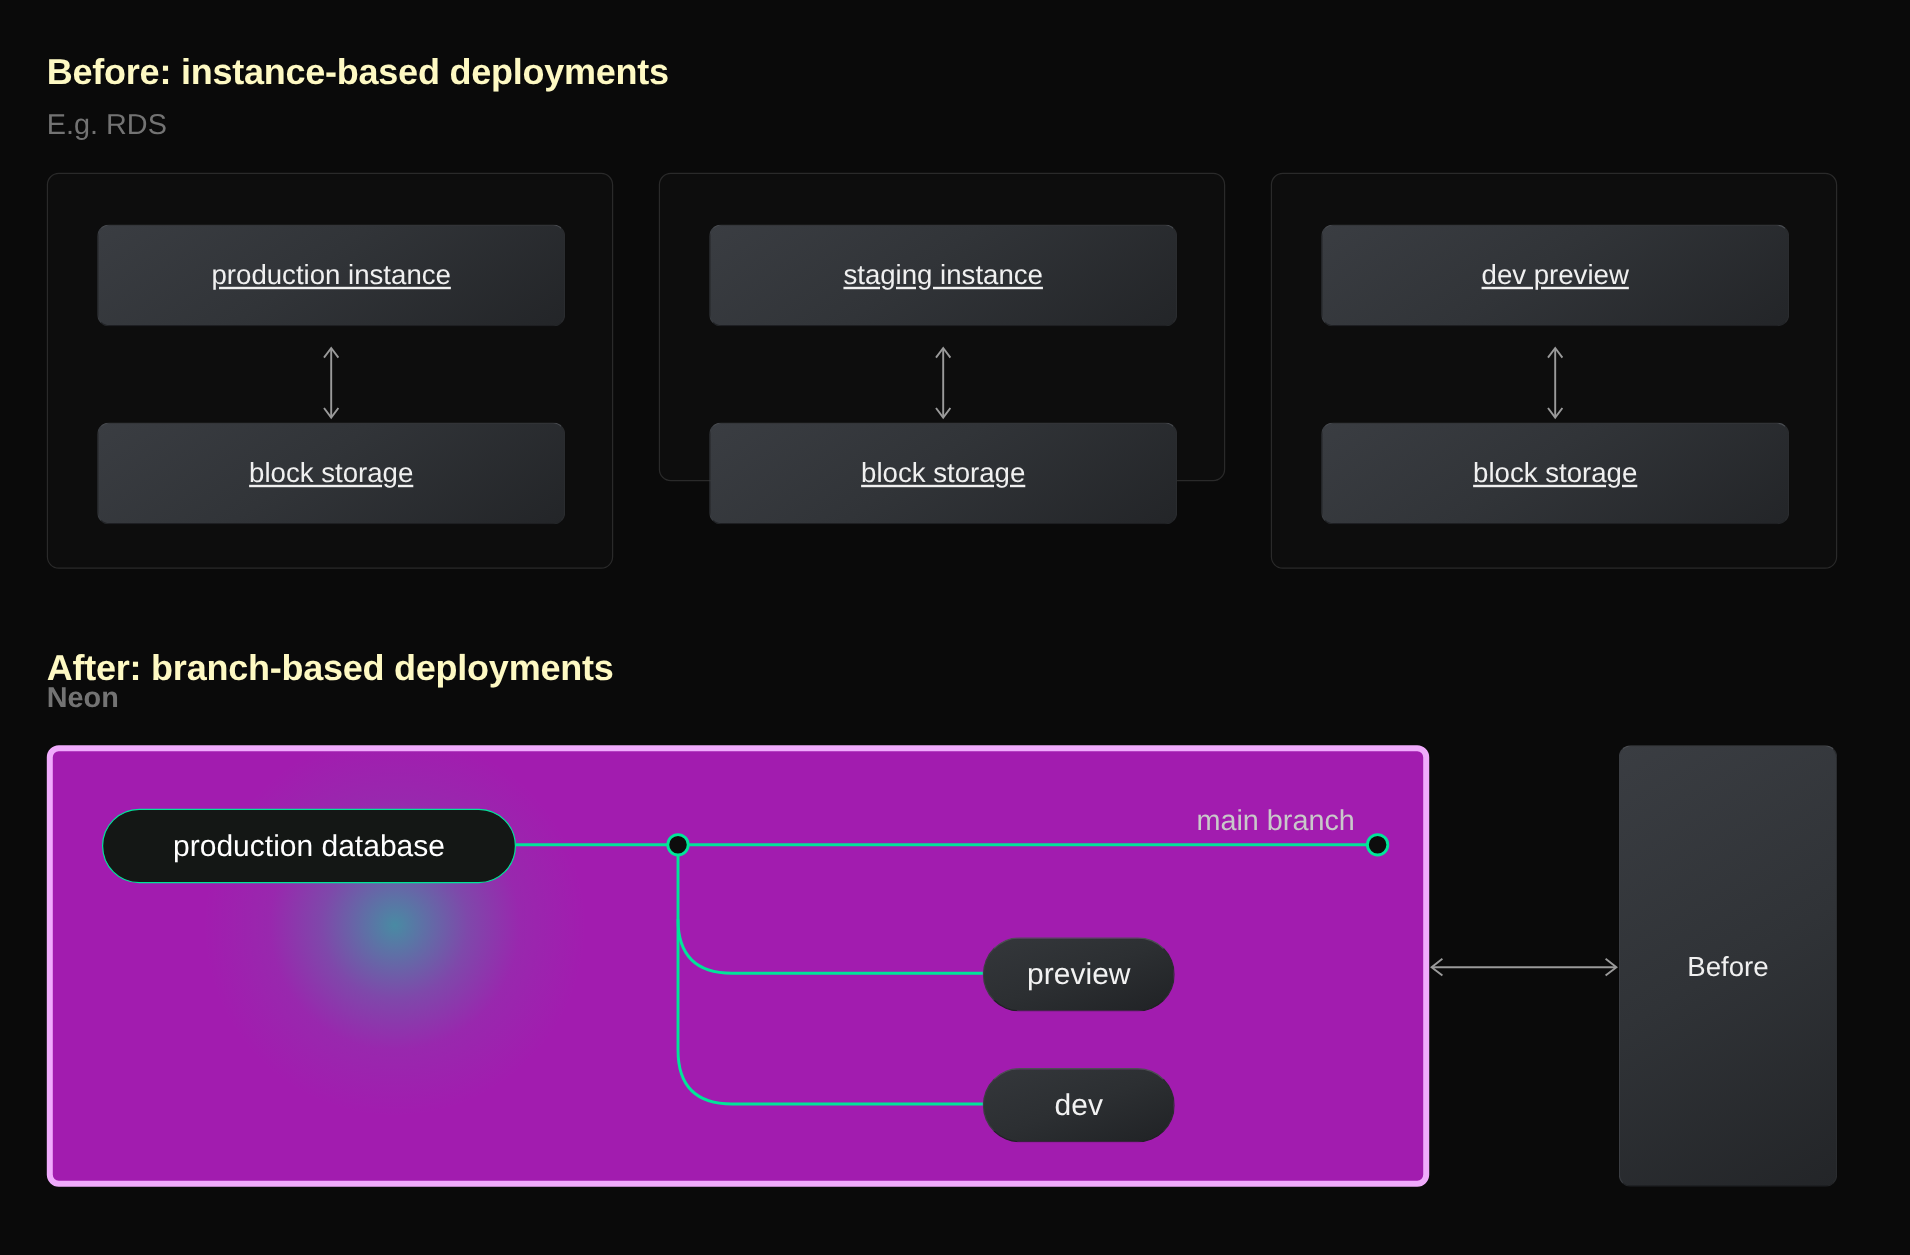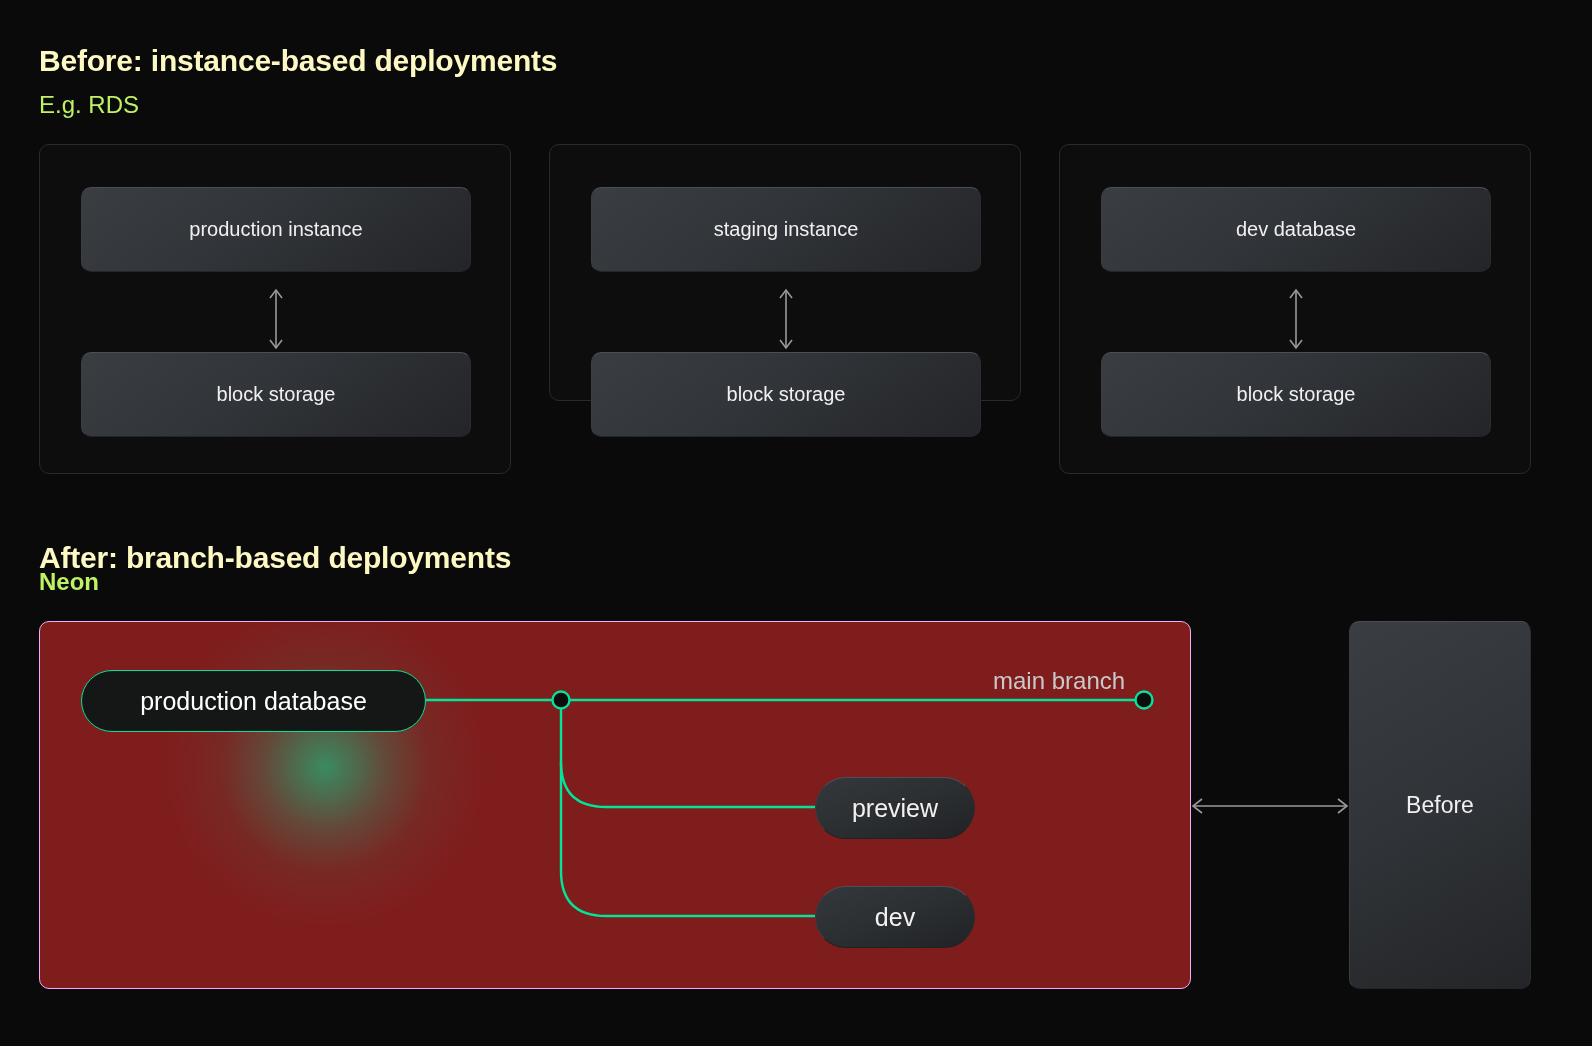--- a/index.html
+++ b/index.html
@@ -24,21 +24,21 @@
     font-size: 30px;
     font-weight: 700;
     letter-spacing: -0.2px;
     color: #fef9c3;
     white-space: nowrap;
   }
   .section-sub {
     position: absolute;
     font-size: 24px;
     font-weight: 400;
-    color: #bef264;
+    color: #737373;
     white-space: nowrap;
   }
 
   
   .panel {
     position: absolute;
     box-sizing: border-box;
     background: #0d0d0d;
     border: 1px solid #2a2a2a;
     border-radius: 10px;
@@ -48,37 +48,38 @@
     box-sizing: border-box;
     border-radius: 10px;
     background: linear-gradient(145deg, #3a3d42 0%, #313438 45%, #232528 100%);
     border-top: 1px solid #4a4d52;
     border-left: 1px solid #3a3d42;
     border-right: 1px solid #2a2c2f;
     border-bottom: 1px solid #232528;
     display: flex;
     align-items: center;
     justify-content: center;
-    font-size: 20px;
+    font-size: 23px;
     color: #f0f0f0;
     white-space: nowrap;
+    text-decoration: underline;
   }
 
   
   .v-arrow {
     position: absolute;
     width: 24px;
   }
 
   
   .after-panel {
     position: absolute;
     box-sizing: border-box;
-    background: #7f1d1d;
-    border: 1px solid #f0abfc;
+    background: #a21caf;
+    border: 5px solid #f0abfc;
     border-radius: 10px;
     overflow: hidden;
   }
   .glow {
     position: absolute;
     border-radius: 50%;
     background: radial-gradient(circle closest-side,
                 rgba(0,229,153,0.55) 0%,
                 rgba(0,229,153,0.22) 38%,
                 rgba(0,229,153,0.06) 65%,
@@ -159,21 +160,21 @@
   <div class="inner-box" style="left:41px; top:42px; width:390px; height:85px;">staging instance</div>
   <svg class="v-arrow" style="left:224px; top:140px;" width="24" height="68" viewBox="0 0 24 68">
     <line x1="12" y1="6" x2="12" y2="62" stroke="#9a9a9a" stroke-width="1.6"></line>
     <polyline points="6,13 12,5 18,13" fill="none" stroke="#9a9a9a" stroke-width="1.6"></polyline>
     <polyline points="6,55 12,63 18,55" fill="none" stroke="#9a9a9a" stroke-width="1.6"></polyline>
   </svg>
   <div class="inner-box" style="left:41px; top:207px; width:390px; height:85px;">block storage</div>
 </div>
 
 <div class="panel" style="left:1059px; top:144px; width:472px; height:330px;">
-  <div class="inner-box" style="left:41px; top:42px; width:390px; height:85px;">dev database</div>
+  <div class="inner-box" style="left:41px; top:42px; width:390px; height:85px;">dev preview</div>
   <svg class="v-arrow" style="left:224px; top:140px;" width="24" height="68" viewBox="0 0 24 68">
     <line x1="12" y1="6" x2="12" y2="62" stroke="#9a9a9a" stroke-width="1.6"></line>
     <polyline points="6,13 12,5 18,13" fill="none" stroke="#9a9a9a" stroke-width="1.6"></polyline>
     <polyline points="6,55 12,63 18,55" fill="none" stroke="#9a9a9a" stroke-width="1.6"></polyline>
   </svg>
   <div class="inner-box" style="left:41px; top:207px; width:390px; height:85px;">block storage</div>
 </div>
 
 <div class="section-title" style="left:39px; top:521px;margin-top:20px;">After: branch-based deployments</div>
 <div class="section-sub" style="left:39px; top:568px;font-weight:bold;">Neon</div>

